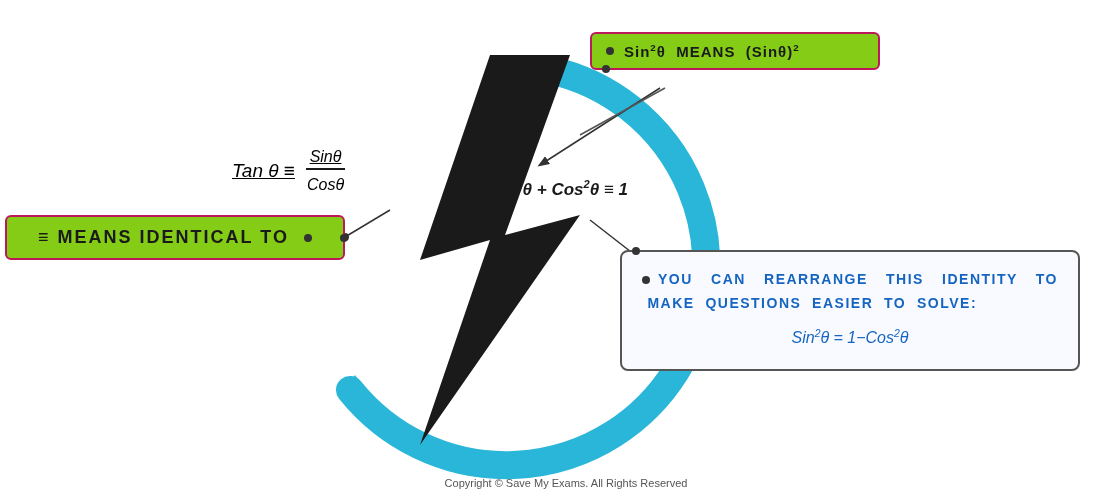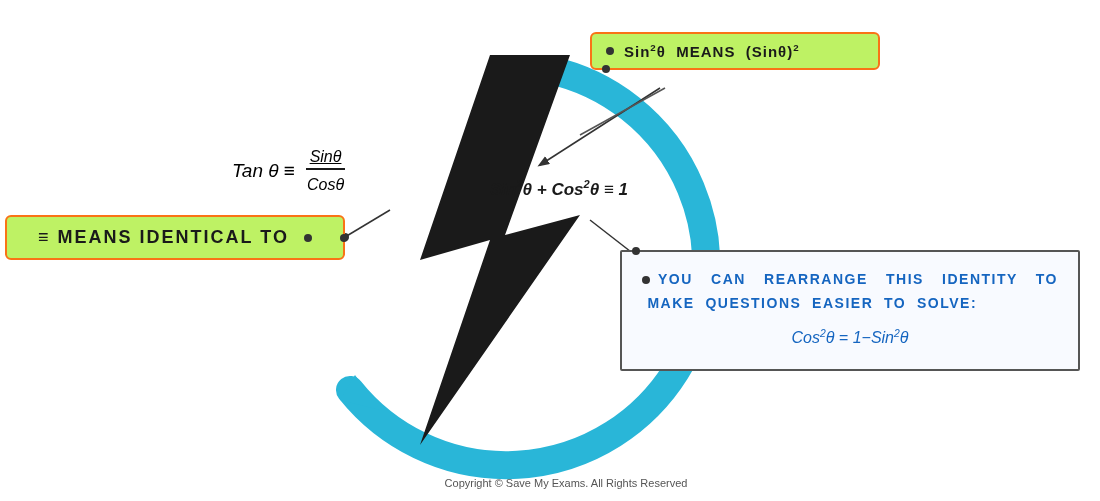--- a/index.html
+++ b/index.html
@@ -8,22 +8,22 @@
       height: 501px;
       background: #ffffff;
       font-family: 'Arial', sans-serif;
       position: relative;
       overflow: hidden;
     }
 
     
     .callout {
       position: absolute;
-      background: #bef264;
-      border: 2px solid #f97316;
+      background: #84cc16;
+      border: 2px solid #be185d;
       border-radius: 6px;
       padding: 8px 14px;
       font-size: 13px;
       color: #1a1a1a;
     }
     .callout::after {
       content: '';
       position: absolute;
       width: 8px;
       height: 8px;
@@ -63,21 +63,21 @@
       top: 50%;
       transform: translateY(-50%);
     }
 
     
     .callout-bottom-right {
       top: 250px;
       left: 620px;
       width: 460px;
       border: 2px solid #555;
-      border-radius: 2px;
+      border-radius: 8px;
       background: #f8faff;
       padding: 16px 20px;
     }
     .callout-bottom-right::after {
       left: 10px;
       top: -5px;
     }
 
     .callout-bottom-right .main-text {
       font-size: 14px;
@@ -179,33 +179,33 @@
     Sin<sup>2</sup>θ &nbsp;MEANS &nbsp;(Sinθ)<sup>2</sup>
   </span>
 </div>
 
 <div class="callout callout-left">
   <span>≡ MEANS IDENTICAL TO</span>
   <span style="width:8px;height:8px;background:#333;border-radius:50%;display:inline-block;margin-left:8px;vertical-align:middle;"></span>
 </div>
 
 <div class="tan-formula">
-  <span style="font-family:Arial,sans-serif;font-size:19px;font-style:italic;">Tan θ ≡</span>
+  <span style="font-family:Arial,sans-serif;font-size:19px;font-style:italic;text-decoration:underline;">Tan θ ≡</span>
   <div class="fraction">
     <span class="num" style="text-decoration:underline;font-style:italic;">Sinθ</span>
     <span class="den" style="font-style:italic;">Cosθ</span>
   </div>
 </div>
 
 <div style="position:absolute;top:178px;left:490px;font-size:17px;font-style:italic;color:#1a1a1a;font-weight:600;">
   Sin<sup>2</sup>θ + Cos<sup>2</sup>θ ≡ 1
 </div>
 
 <div class="callout callout-bottom-right">
   <div class="main-text">
     <span style="width:8px;height:8px;background:#333;border-radius:50%;display:inline-block;margin-right:8px;vertical-align:middle;"></span>YOU &nbsp;CAN &nbsp;REARRANGE &nbsp;THIS &nbsp;IDENTITY &nbsp;TO &nbsp;MAKE &nbsp;QUESTIONS &nbsp;EASIER &nbsp;TO &nbsp;SOLVE:
   </div>
   <div class="formula">
-    Cos<sup>2</sup>θ = 1−Sin<sup>2</sup>θ
+    Sin<sup>2</sup>θ = 1−Cos<sup>2</sup>θ
   </div>
 </div>
 
 <div class="copyright">Copyright © Save My Exams. All Rights Reserved</div>
 
 </body></html>

